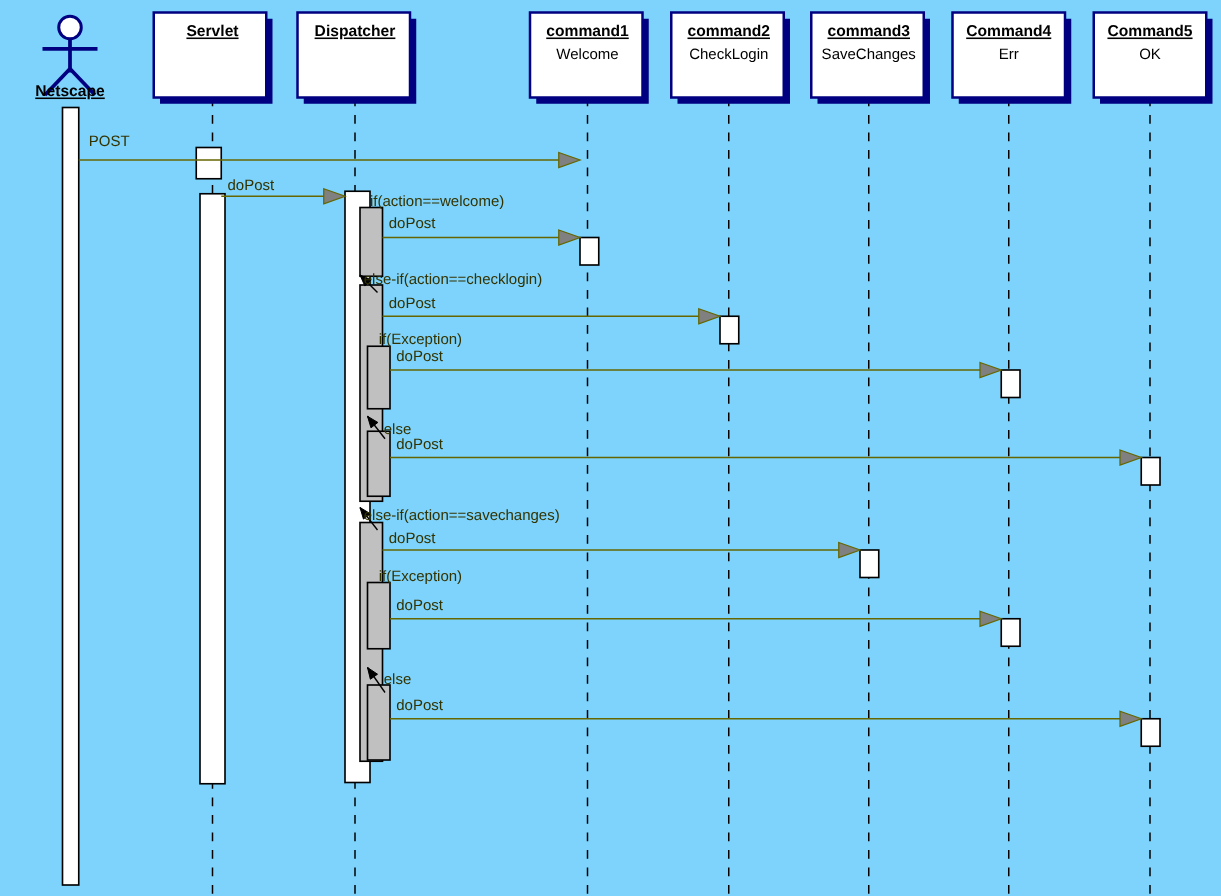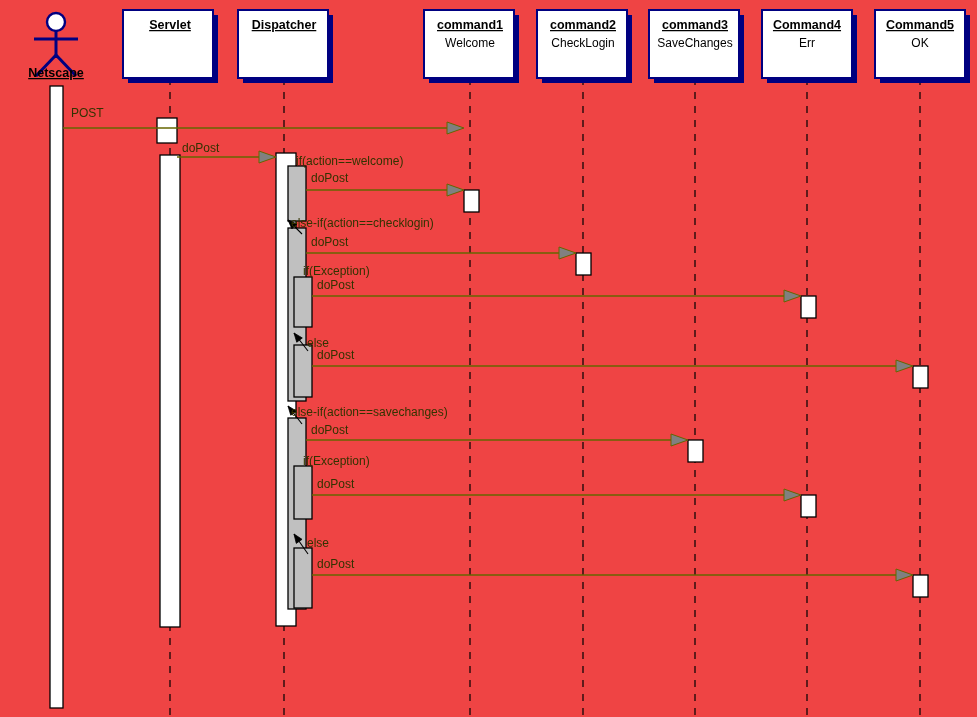--- a/index.html
+++ b/index.html
@@ -10,21 +10,21 @@
   body {
     width: 977px;
     height: 717px;
     font-family: "Liberation Sans", "DejaVu Sans", sans-serif;
     overflow: hidden;
   }
   #diagram-root {
     position: relative;
     width: 977px;
     height: 717px;
-    background: #ef4444;
+    background: #7dd3fc;
   }
   svg#seq {
     display: block;
     width: 977px;
     height: 717px;
   }
   .lifeline-dash {
     stroke: #000000;
     stroke-width: 1.2;
     stroke-dasharray: 7 7;

